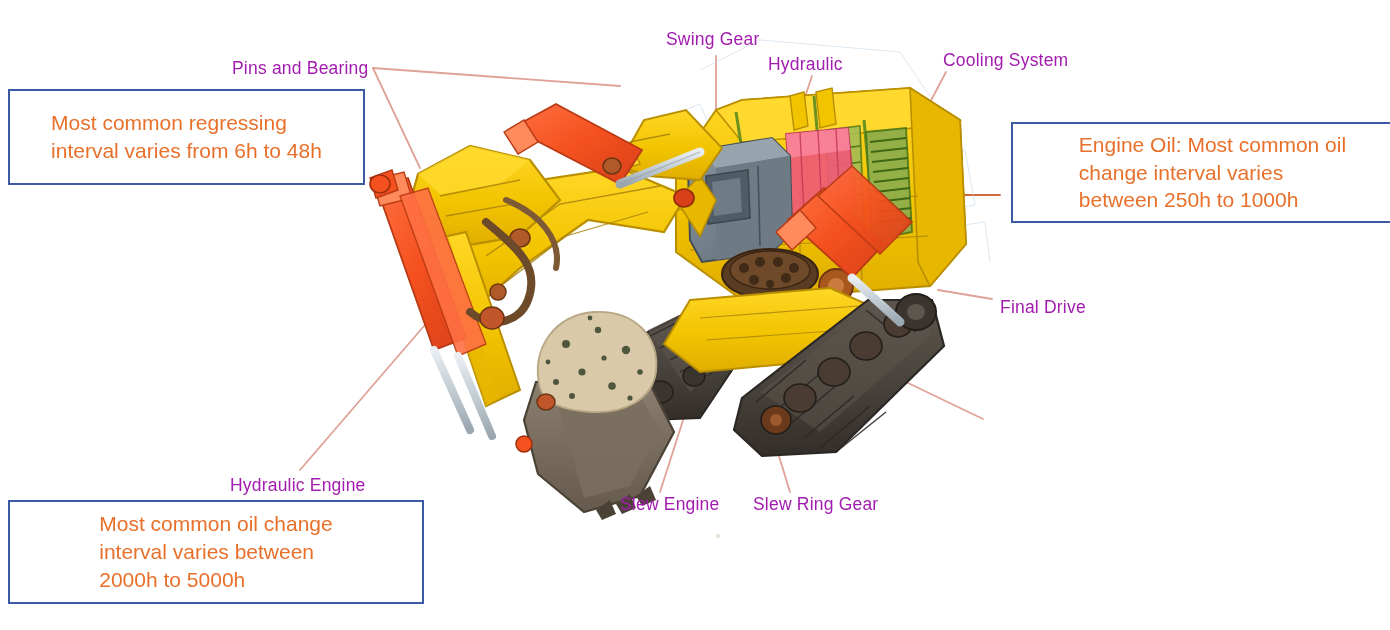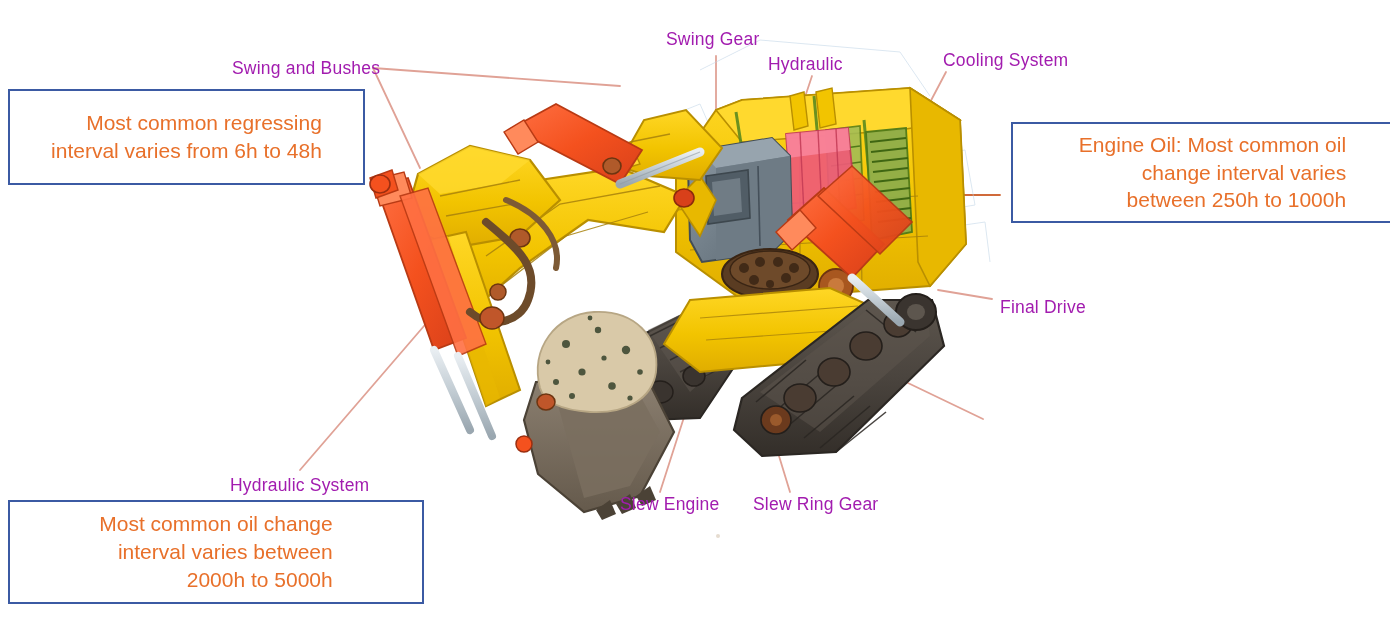--- a/index.html
+++ b/index.html
@@ -26,21 +26,21 @@
   }
   .callout-box {
     position: absolute;
     box-sizing: border-box;
     border: 2px solid #3b5aa3;
     background: #ffffff;
     color: #e8702a;
     font-family: "Liberation Sans", sans-serif;
     font-size: 21px;
     line-height: 1.33;
-    text-align: right;
+    text-align: left;
     display: flex;
     align-items: center;
     justify-content: center;
     padding: 4px 8px;
     white-space: pre-line;
   }
   #box-regreasing { left: 8px;    top: 89px;  width: 357px; height: 96px; }
   #box-engine-oil { left: 1011px; top: 122px; width: 403px; height: 101px; }
   #box-oil-change { left: 8px;    top: 500px; width: 416px; height: 104px; }
 
@@ -369,36 +369,36 @@
           <circle cx="548" cy="362" r="2.4"></circle>
       </g>
 
       <ellipse cx="546" cy="402" rx="9" ry="8" fill="#c0562a" stroke="#6d3511" stroke-width="1.5"></ellipse>
       <ellipse cx="524" cy="444" rx="8" ry="8" fill="#f4511e" stroke="#9c2f10" stroke-width="1.5"></ellipse>
     </g>
 
     <circle cx="718" cy="536" r="2" fill="#e6dcd0"></circle>
   </svg>
 
-  <div class="part-label" style="left:232px; top:58px;">Swing and Bushes</div>
+  <div class="part-label" style="left:232px; top:58px;">Pins and Bearing</div>
 
   <div class="part-label" style="left:666px; top:29px;">Swing Gear</div>
 
   <div class="part-label" style="left:768px; top:54px;">Hydraulic</div>
 
   <div class="part-label" style="left:928px; top:50px;margin-left:15px;">Cooling System</div>
 
   <div class="part-label" style="left:1000px; top:297px;text-align:right;">Final Drive</div>
 
 
   <div class="part-label" style="left:753px; top:494px;">Slew Ring Gear</div>
 
   <div class="part-label" style="left:620px; top:494px;">Slew Engine</div>
 
-  <div class="part-label" style="left:230px; top:475px;">Hydraulic System</div>
+  <div class="part-label" style="left:230px; top:475px;">Hydraulic Engine</div>
 
   <div class="callout-box" id="box-regreasing">Most common regressing
 interval varies from 6h to 48h</div>
 
   <div class="callout-box" id="box-engine-oil">Engine Oil: Most common oil
 change interval  varies
 between 250h to 1000h</div>
 
   <div class="callout-box" id="box-oil-change">Most common oil change
 interval  varies between

